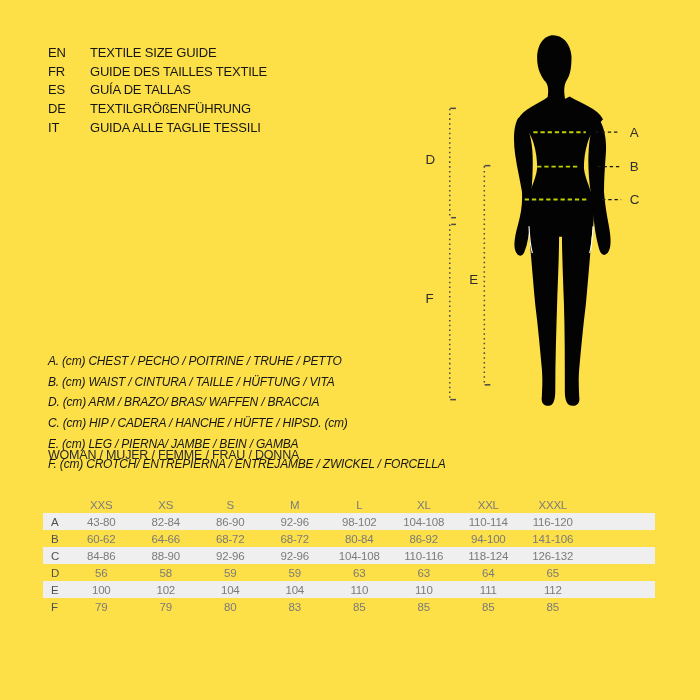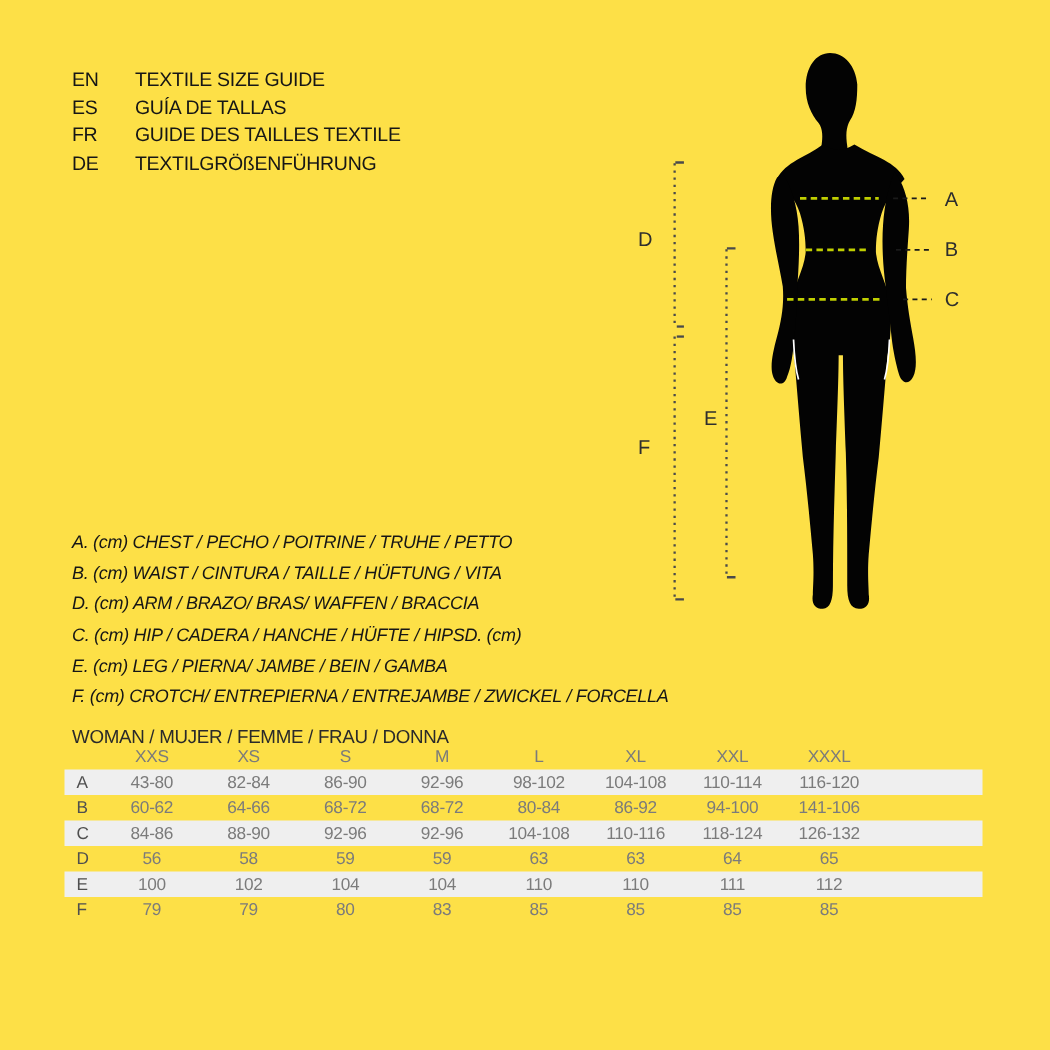--- a/index.html
+++ b/index.html
@@ -12,21 +12,21 @@
   .lang-block{position:absolute;left:48px;top:44px;}
   .lang-row{display:grid;grid-template-columns:42px auto;height:18.7px;line-height:18.7px;
     font-size:13px;font-weight:400;color:#161616;}
   
   .figure-svg{position:absolute;left:400px;top:20px;width:280px;height:425px;}
   .measure-label{font-family:"Liberation Sans","DejaVu Sans",sans-serif;font-size:14px;fill:#2e2e2e;letter-spacing:0;}
   
   .legend-block{position:absolute;left:48px;top:351px;}
   .legend-line{height:20.7px;line-height:20.7px;font-size:12px;color:#161616;white-space:nowrap;font-style:italic;}
   
-  .audience-line{position:absolute;left:48px;top:448px;font-size:12.5px;color:#2a2a2a;margin-top:36px;}
+  .audience-line{position:absolute;left:48px;top:448px;font-size:12.5px;color:#2a2a2a;}
   
   .size-table{position:absolute;left:43px;top:497px;width:612px;font-size:11.5px;}
   .table-title-bar{height:15px;line-height:15px;background:#c6c6c6;color:#3f3f3f;
     padding-left:8px;font-size:11px;box-sizing:border-box;}
   .grid-row{display:grid;grid-template-columns:26px repeat(8,64.5px) 1fr;align-items:center;}
   .col-header-row{height:16px;color:#7b7b7b;}
   .data-row{height:17px;color:#7b7b7b;}
   .data-row.band{background:#efefef;}
   .row-label{padding-left:8px;color:#4f4f4f;}
   .cell{text-align:center;}
@@ -35,30 +35,34 @@
 <body>
 
 <div class="page">
 
   <section class="lang-block">
     <div class="lang-row">
       <span>EN</span>
       <span>TEXTILE SIZE GUIDE</span>
     </div>
     <div class="lang-row">
+      <span>FR</span>
+      <span>GUIDE DES TAILLES TEXTILE</span>
+    </div>
+    <div class="lang-row">
       <span>ES</span>
       <span>GUÍA DE TALLAS</span>
     </div>
     <div class="lang-row">
-      <span>FR</span>
-      <span>GUIDE DES TAILLES TEXTILE</span>
-    </div>
-    <div class="lang-row">
       <span>DE</span>
       <span>TEXTILGRÖßENFÜHRUNG</span>
+    </div>
+    <div class="lang-row">
+      <span>IT</span>
+      <span>GUIDA ALLE TAGLIE TESSILI</span>
     </div>
   </section>
 
   <svg class="figure-svg" viewBox="400 20 280 445" xmlns="http://www.w3.org/2000/svg">
 
     <g fill="#030303">
       <path d="M554 36
         C544 36 537 46 537 60 C537 71 541 79 546 85 C549 89 549 95 548 101
         L547 112 L567 112 L566 101 C565 94 565 88 568 83 C572 77 573 69 573 58
         C572 45 564 36 554 36 Z"></path>

